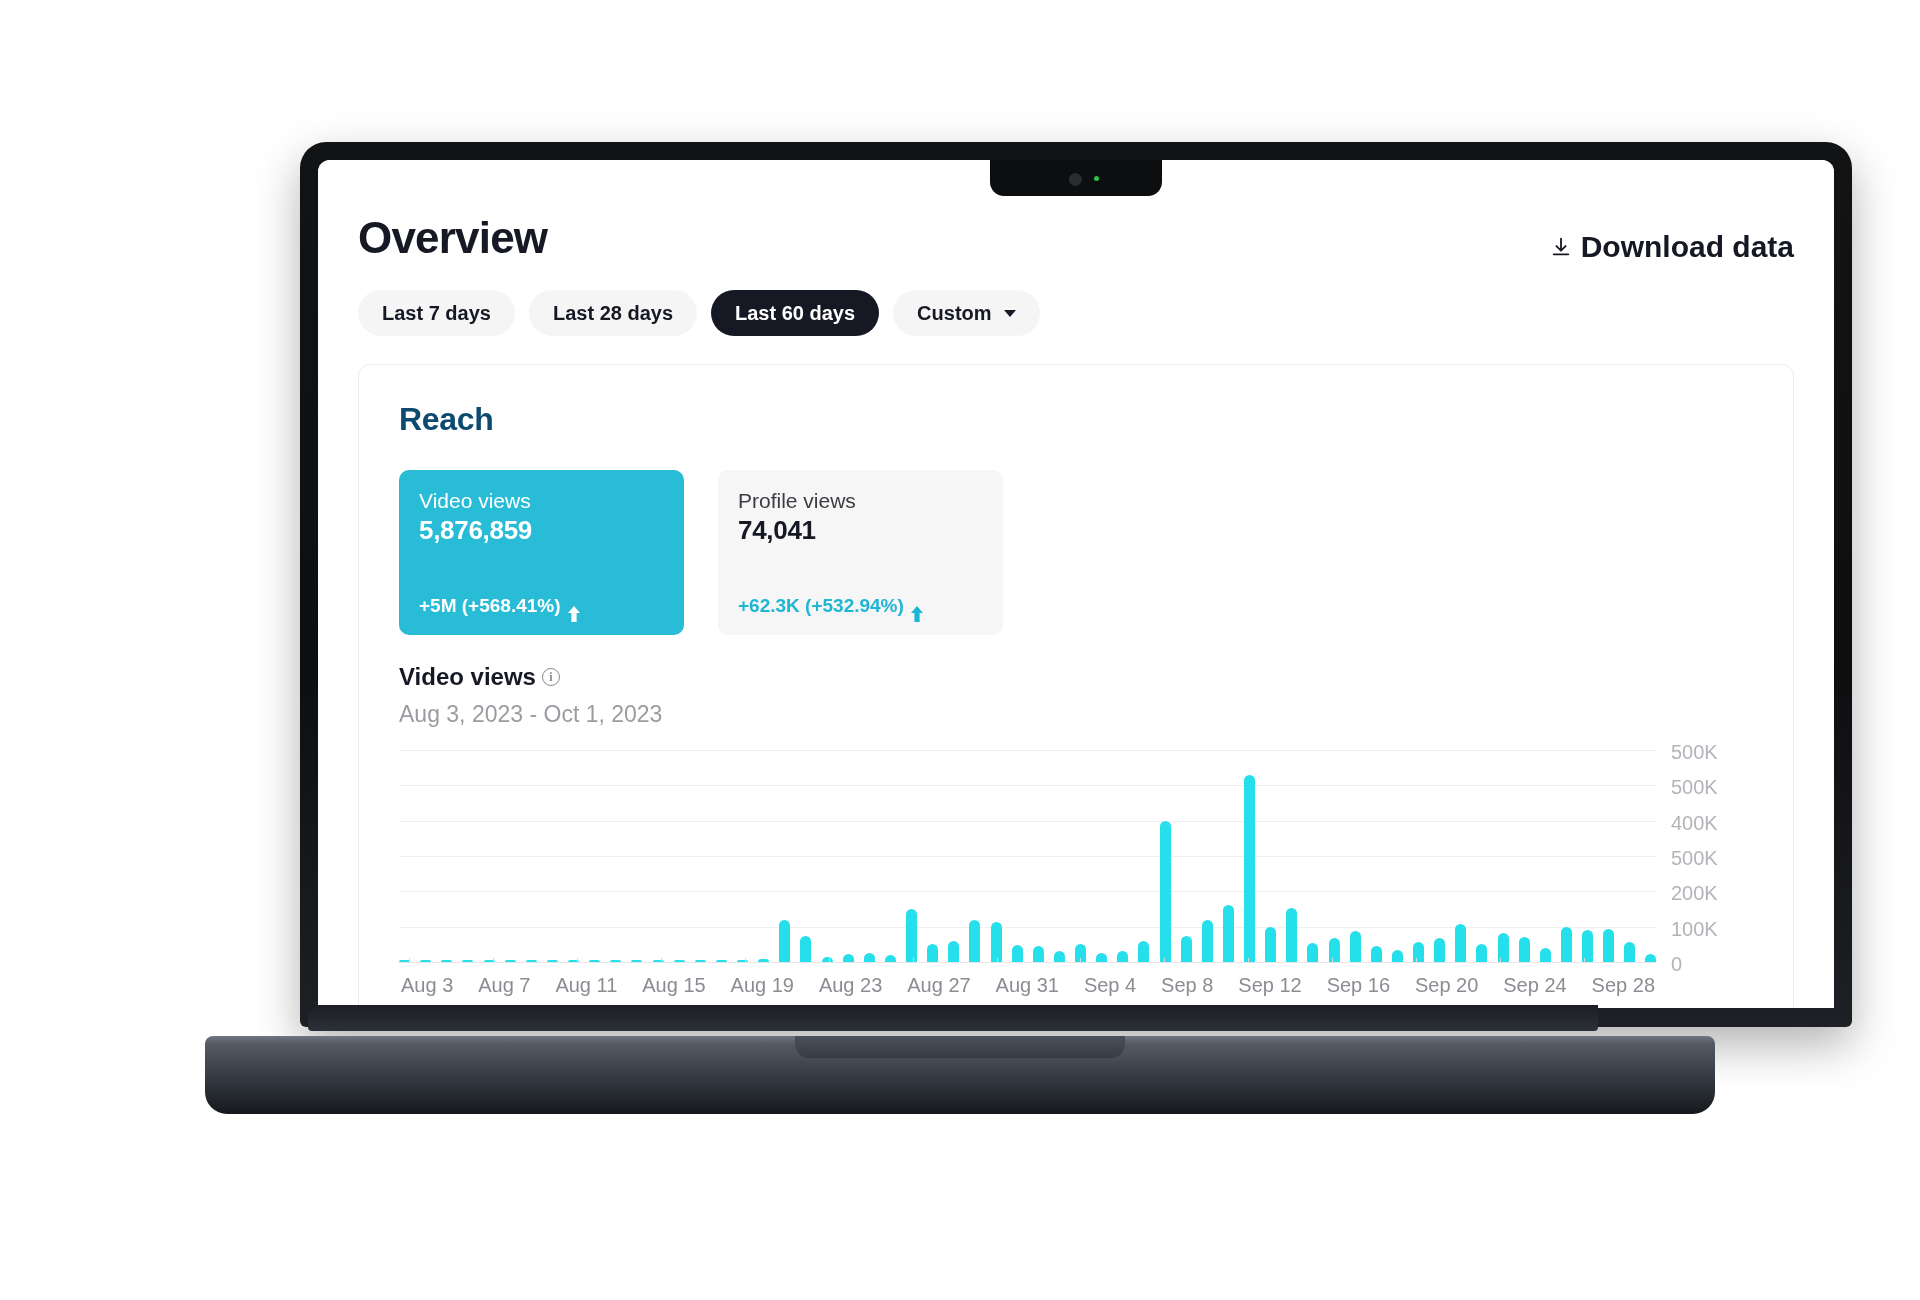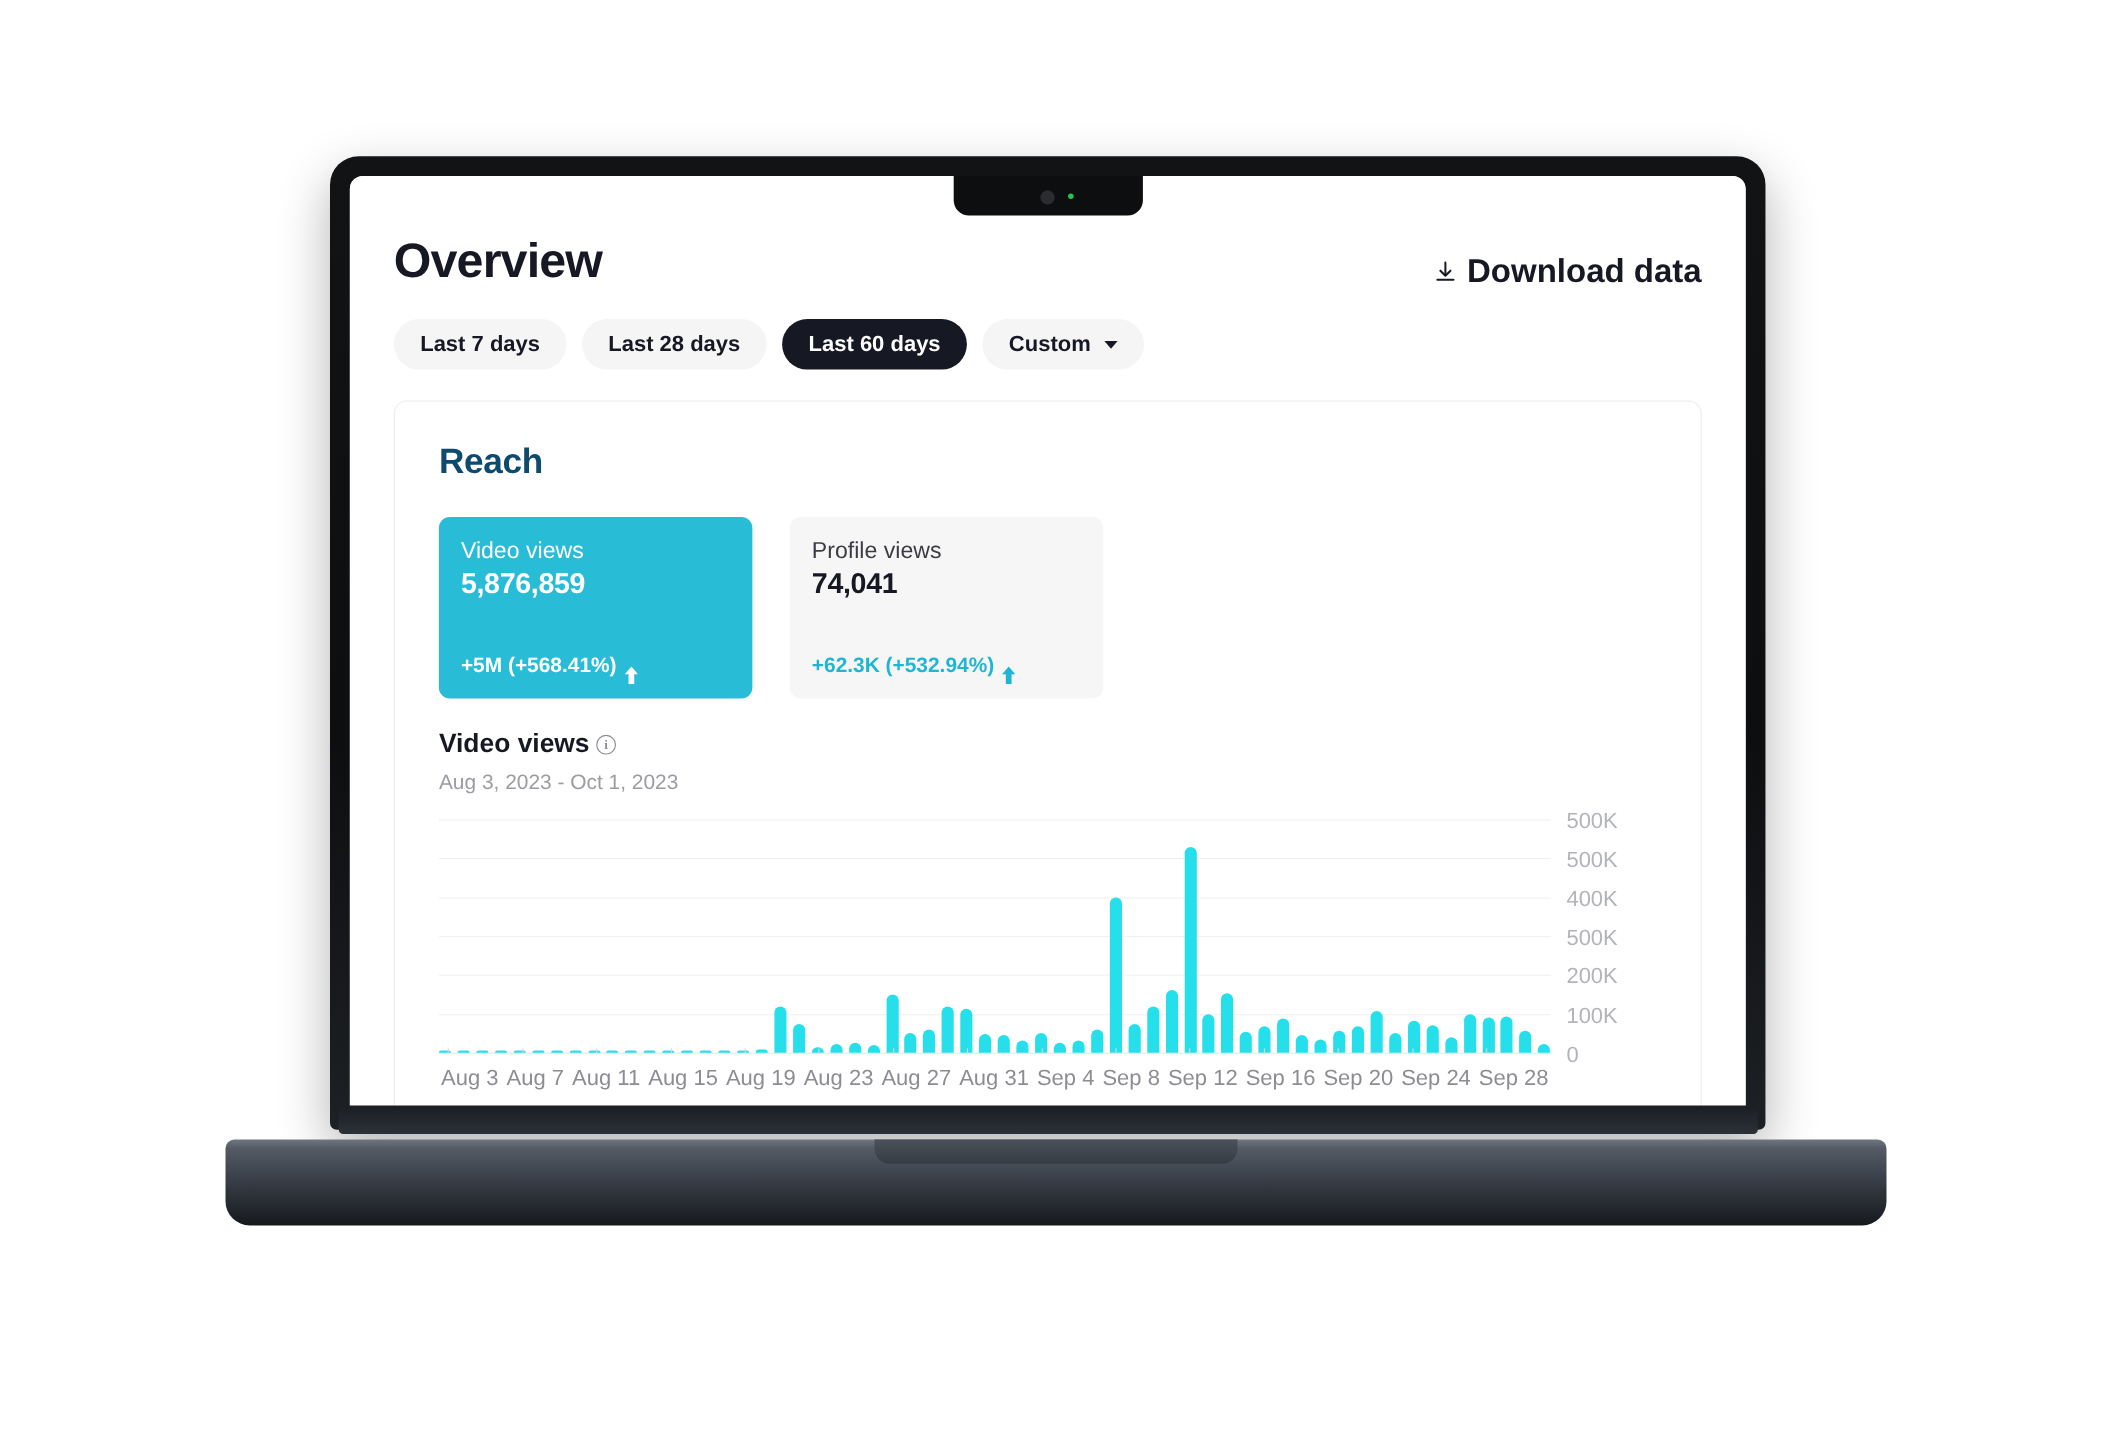--- a/index.html
+++ b/index.html
@@ -25,21 +25,21 @@
     left: 290px;
     top: 142px;
     width: 1340px;
     height: 900px;
   }
 
   .laptop-lid {
     position: absolute;
     left: 10px;
     top: 0;
-    width: 1305px;
+    width: 1552px;
     height: 885px;
     background: linear-gradient(180deg, #121315 0%, #0d0e10 60%, #1d2024 100%);
     border-radius: 26px 26px 6px 6px;
     box-shadow: 0 18px 46px rgba(0,0,0,0.30);
     padding: 18px 18px 0 18px;
   }
 
   .screen {
     position: relative;
     width: 100%;
@@ -269,21 +269,21 @@
     display: inline-flex;
     align-items: center;
     justify-content: center;
     font-size: 12px;
     font-weight: 700;
     color: #8a8b91;
     font-family: "Liberation Serif", serif;
     line-height: 1;
   }
   .chart-sub {
-    font-size: 19px;
+    font-size: 23px;
     color: #9b9ca2;
     margin-top: 10px;
   }
 
   
   .chart-wrap {
     position: relative;
     margin-top: 22px;
     height: 250px;
   }

